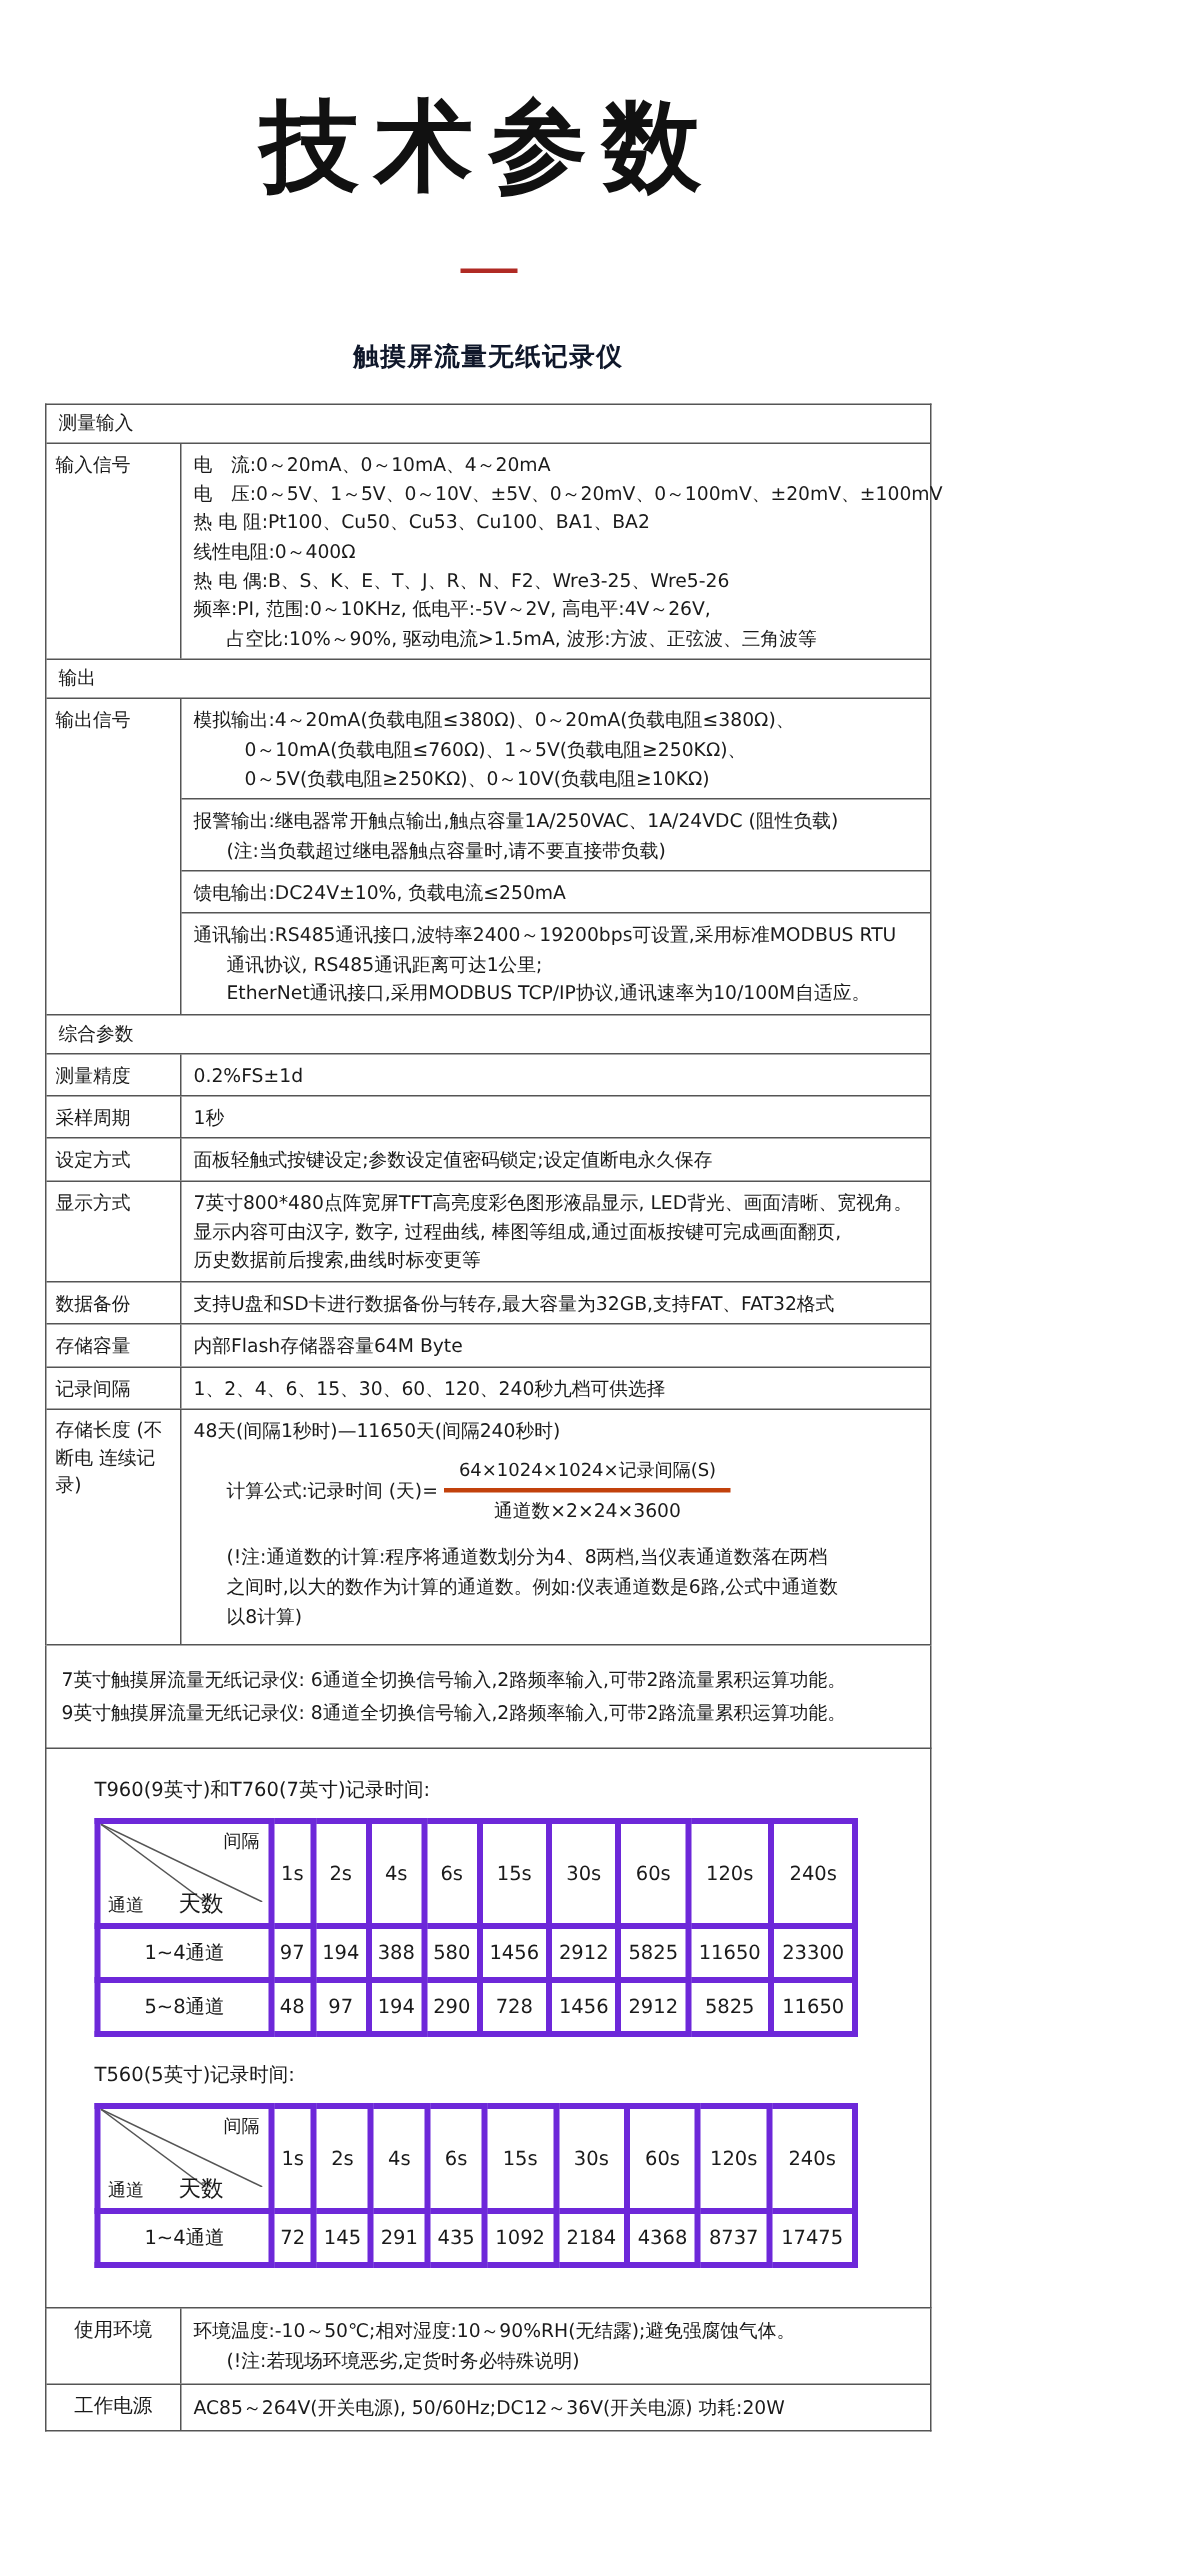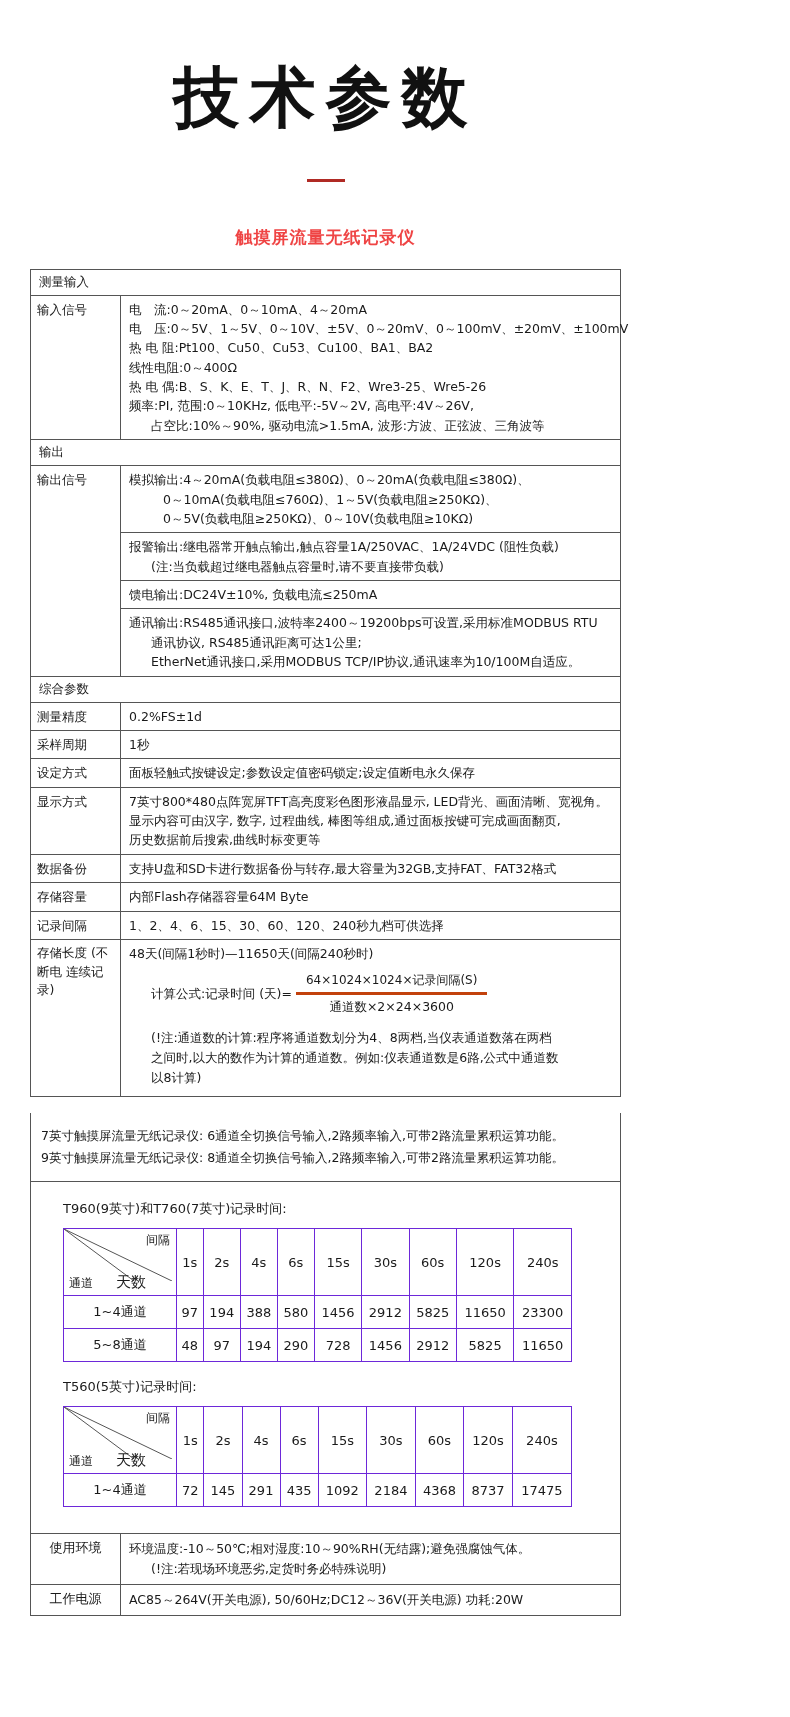--- a/index.html
+++ b/index.html
@@ -34,25 +34,25 @@
     width: 38px;
     height: 3px;
     background: #b02a24;
     margin: 44px auto 0 auto;
   }
   .sub-title {
     text-align: center;
     font-size: 17px;
     font-weight: bold;
     margin-top: 44px;
-    color: #ef4444;
+    color: #0f172a;
     letter-spacing: 1px;
   }
   .spec-wrap {
-    margin: 20px 30px 16px 30px;
+    margin: 20px 30px 0 30px;
     border: 1px solid #555;
     border-bottom: none;
   }
   .row {
     display: flex;
     border-bottom: 1px solid #555;
     align-items: stretch;
   }
   .sect-row {
     display: block;
@@ -138,21 +138,21 @@
     font-size: 13px;
     margin: 4px 0 10px 16px;
     font-weight: normal;
   }
   table.tt {
     border-collapse: collapse;
     margin: 0 0 16px 16px;
     width: calc(100% - 32px);
   }
   table.tt td, table.tt th {
-    border: 1px solid #6d28d9;
+    border: 4px solid #6d28d9;
     text-align: center;
     font-size: 13px;
     padding: 7px 2px;
     font-weight: normal;
   }
   table.tt td.rowhead {
     width: 108px;
     font-size: 13px;
   }
   td.corner {

